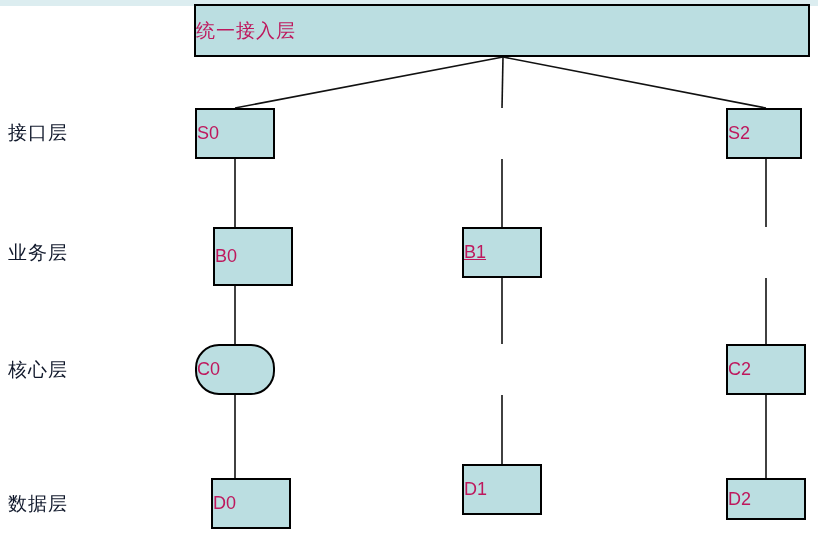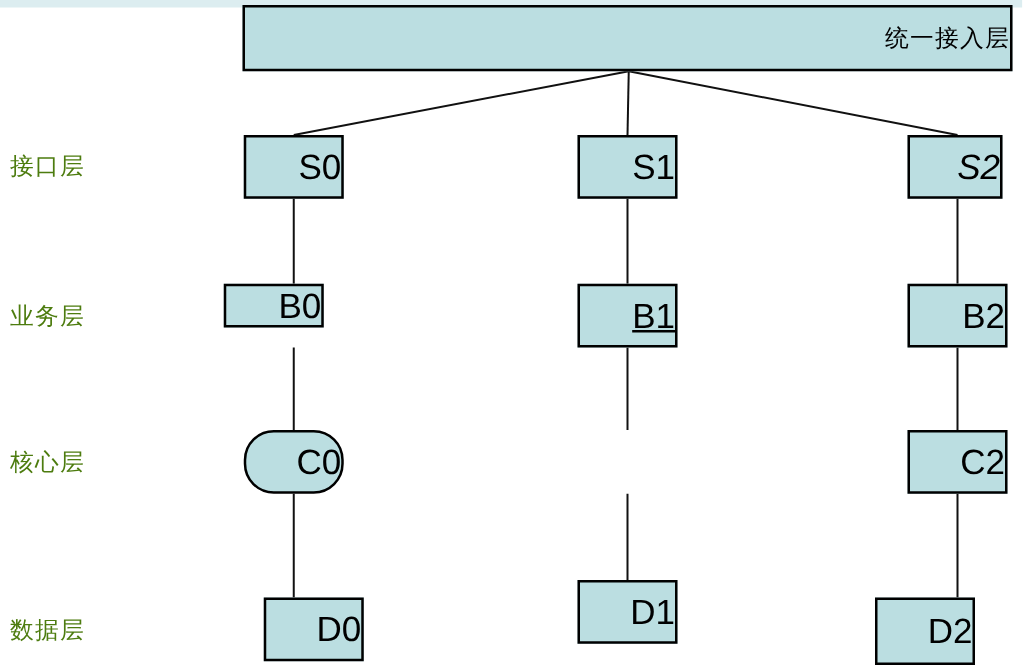--- a/index.html
+++ b/index.html
@@ -33,38 +33,38 @@
     width: 818px;
     height: 537px;
   }
   .node {
     position: absolute;
     box-sizing: border-box;
     background: #bbdee1;
     border: 2px solid #000000;
     display: flex;
     align-items: center;
-    justify-content: flex-end;
-    color: #000000;
+    justify-content: flex-start;
+    color: #be185d;
     z-index: 3;
   }
   .node-header {
     font-size: 19px;
     font-family: "Liberation Serif", serif;
     letter-spacing: 1px;
   }
   .node-cell {
-    font-size: 28px;
+    font-size: 18px;
     font-family: "Liberation Sans", sans-serif;
   }
   .row-label {
     position: absolute;
     font-family: "Liberation Serif", serif;
     font-size: 19px;
-    color: #4d7c0f;
+    color: #0f172a;
     letter-spacing: 1px;
     white-space: nowrap;
     z-index: 3;
   }
 </style>
 </head>
 <body>
 
 <div id="diagram-root">
 
@@ -94,47 +94,41 @@
   </div>
 
   <div class="row-label" style="left:8px; top:120px;">接口层</div>
   <div class="row-label" style="left:8px; top:240px;">业务层</div>
   <div class="row-label" style="left:8px; top:357px;text-align:center;">核心层</div>
   <div class="row-label" style="left:8px; top:491px;">数据层</div>
 
   <div class="node node-cell" style="left:195px; top:108px; width:80px; height:51px;">
     <span>S0</span>
   </div>
-  <div class="node node-cell" style="left:462px; top:108px; width:80px; height:51px;">
-    <span>S1</span>
-  </div>
-  <div class="node node-cell" style="left:726px; top:108px; width:76px; height:51px;font-style:italic;">
+  <div class="node node-cell" style="left:726px; top:108px; width:76px; height:51px;">
     <span>S2</span>
   </div>
 
-  <div class="node node-cell" style="left:179px; top:227px; width:80px; height:35px;">
+  <div class="node node-cell" style="left:213px; top:227px; width:80px; height:59px;">
     <span>B0</span>
   </div>
   <div class="node node-cell" style="left:462px; top:227px; width:80px; height:51px;text-decoration:underline;">
     <span>B1</span>
-  </div>
-  <div class="node node-cell" style="left:726px; top:227px; width:80px; height:51px;">
-    <span>B2</span>
   </div>
 
   <div class="node node-cell" style="left:195px; top:344px; width:80px; height:51px;border-radius:24px;">
     <span>C0</span>
   </div>
   <div class="node node-cell" style="left:726px; top:344px; width:80px; height:51px;">
     <span>C2</span>
   </div>
 
   <div class="node node-cell" style="left:195px; top:478px; width:80px; height:51px;margin-left:16px;">
     <span>D0</span>
   </div>
   <div class="node node-cell" style="left:462px; top:464px; width:80px; height:51px;">
     <span>D1</span>
   </div>
-  <div class="node node-cell" style="left:700px; top:478px; width:80px; height:54px;">
+  <div class="node node-cell" style="left:726px; top:478px; width:80px; height:42px;">
     <span>D2</span>
   </div>
 
 </div>
 
 </body></html>

